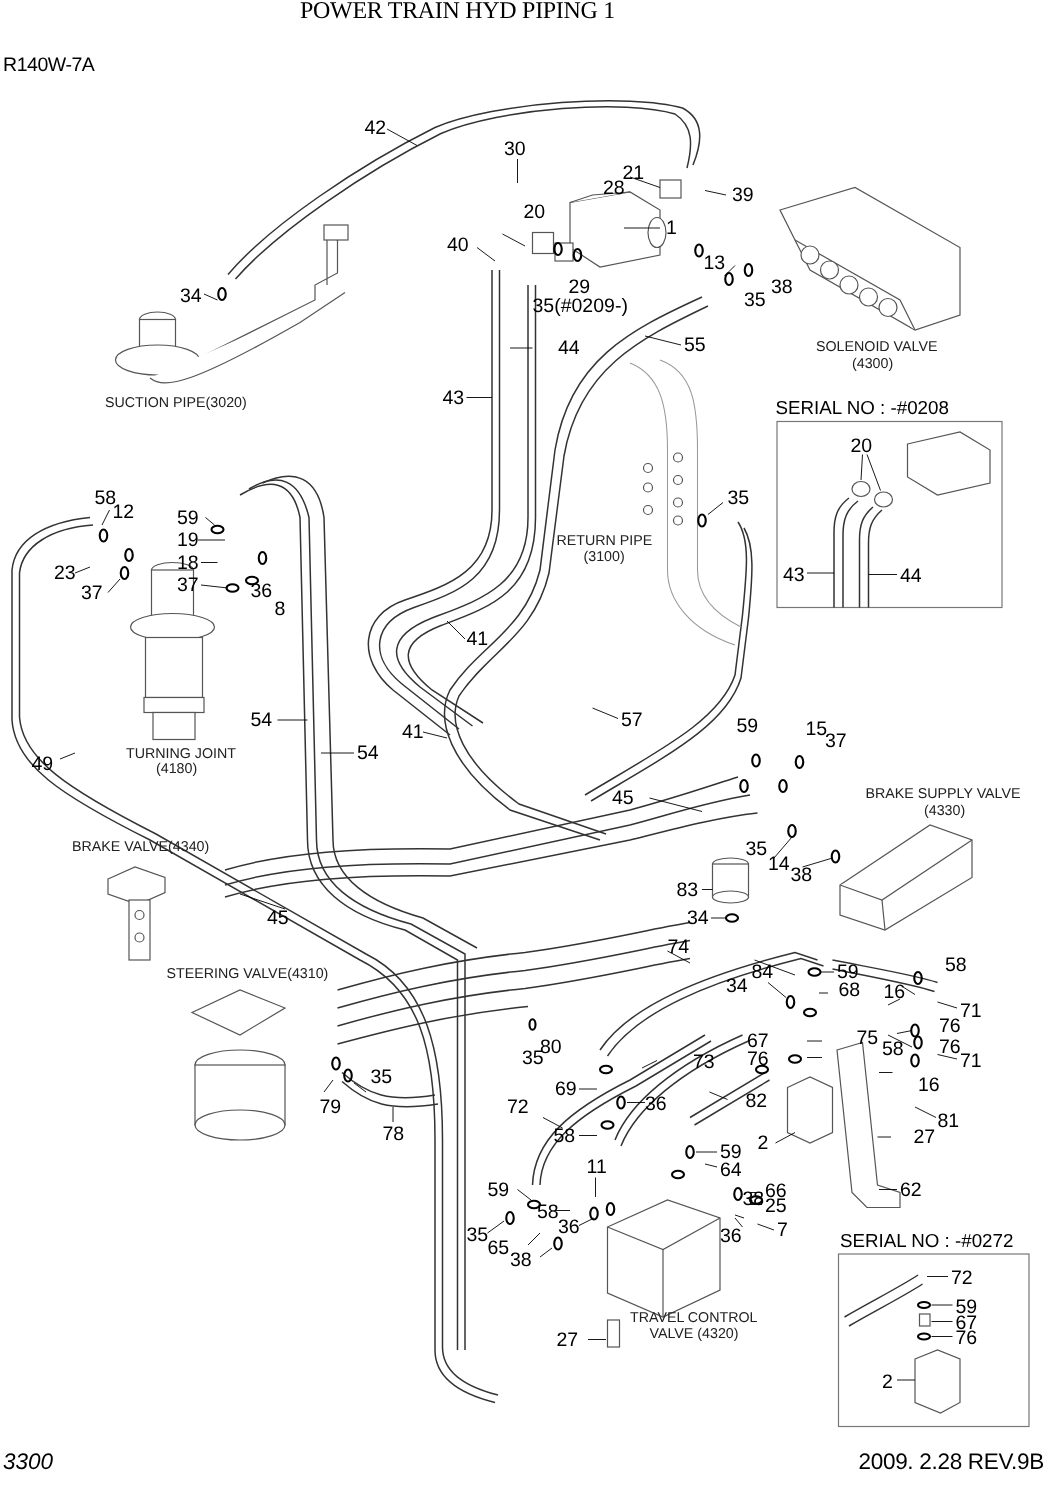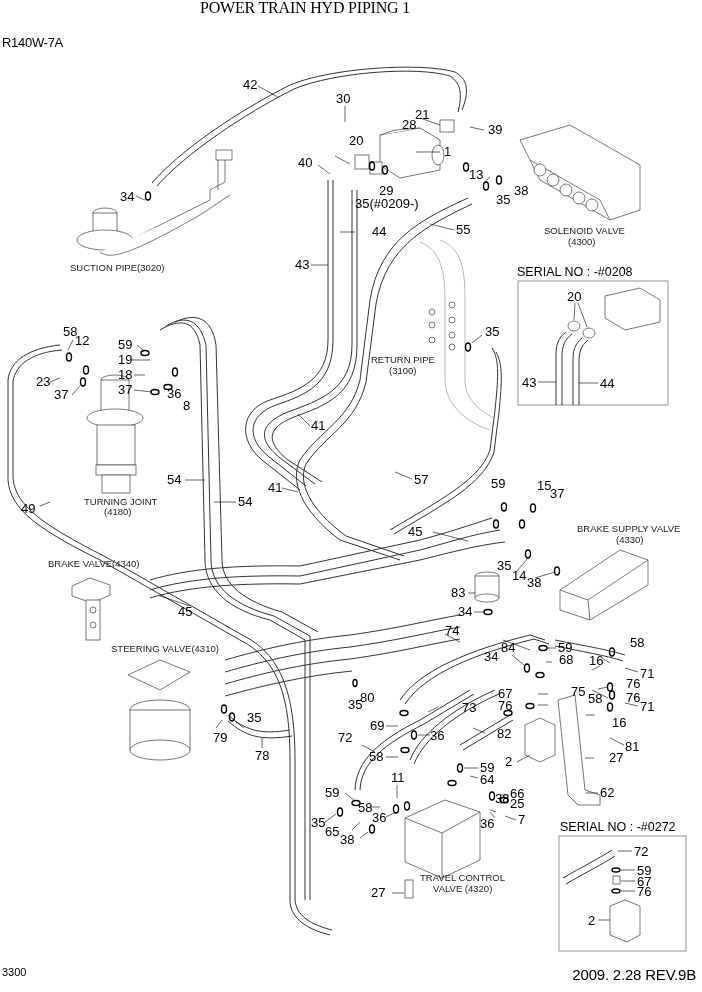--- a/index.html
+++ b/index.html
@@ -1,19 +1,19 @@
 <!DOCTYPE html>
 <html><head>
 <meta charset="utf-8">
 <style>
   html,body{margin:0;padding:0;background:#fff;}
   body{width:702px;height:992px;position:relative;overflow:hidden;font-family:"Liberation Sans",sans-serif;color:#000;}
   .hdr-model{position:absolute;left:2px;top:2px;font-size:13px;letter-spacing:-0.3px;margin-top:33px;}
   .hdr-title{position:absolute;left:200px;top:-1px;font-size:16px;letter-spacing:-0.2px;font-family:Liberation Serif, serif;}
-  .ftr-page{position:absolute;left:2px;top:966px;font-size:11px;}
+  .ftr-page{position:absolute;left:2px;top:966px;font-size:15px;font-style:italic;}
   .ftr-rev{position:absolute;right:6px;top:966px;font-size:15px;letter-spacing:-0.2px;margin-left:48px;}
   svg#dgm{position:absolute;left:0;top:0;}
   .pn{font-family:"Liberation Sans",sans-serif;font-size:13px;fill:#000;}
   .cap{font-family:"Liberation Sans",sans-serif;font-size:9.5px;fill:#222;}
   .serial{font-family:"Liberation Sans",sans-serif;font-size:12.5px;fill:#000;}
   .ln{stroke:#000;stroke-width:0.6;fill:none;}
   .hose{stroke:#333;stroke-width:1;fill:none;}
   .part{stroke:#555;stroke-width:0.8;fill:#fff;}
   .light{stroke:#999;stroke-width:0.7;fill:none;}
   .ring{stroke:#000;stroke-width:1.4;fill:none;}

